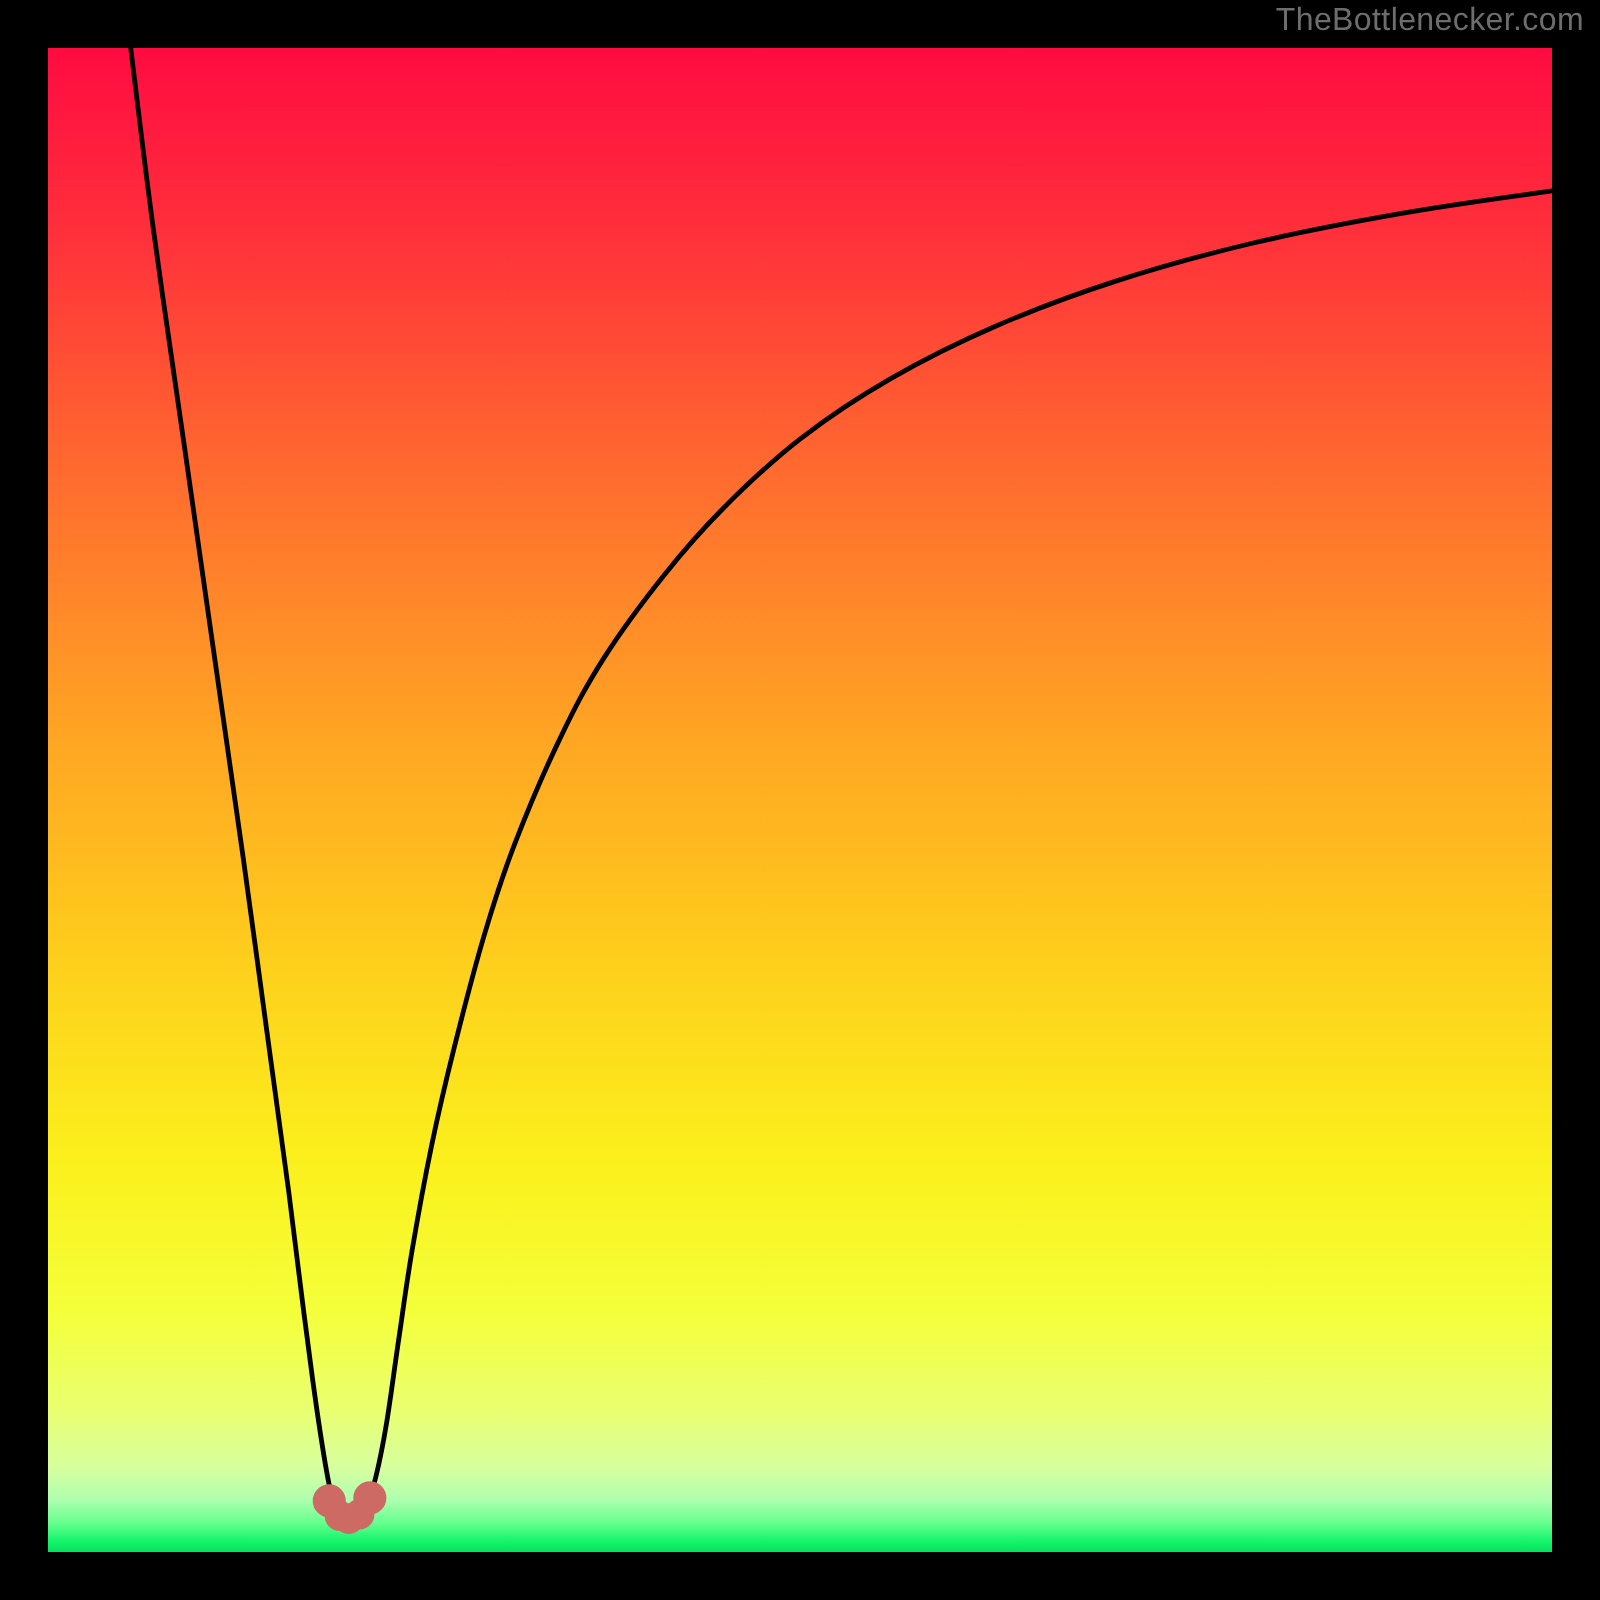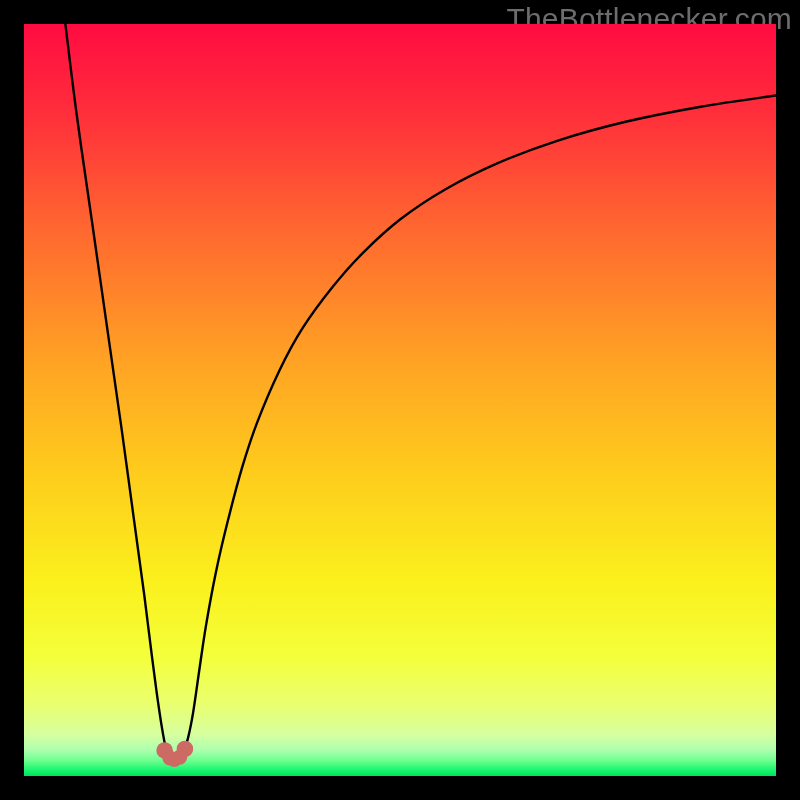--- a/index.html
+++ b/index.html
@@ -24,21 +24,21 @@
     left: 0;
     top: 0;
     width: 752px;
     height: 752px;
   }
   .watermark {
     position: absolute;
     top: 2px;
     right: 8px;
     color: #6d6d6d;
-    font-size: 30px;
+    font-size: 16px;
     font-weight: 400;
     letter-spacing: 0.2px;
   }
 </style>
 </head>
 <body>
 
 <div class="watermark">TheBottlenecker.com</div>
 
 <div class="frame">

